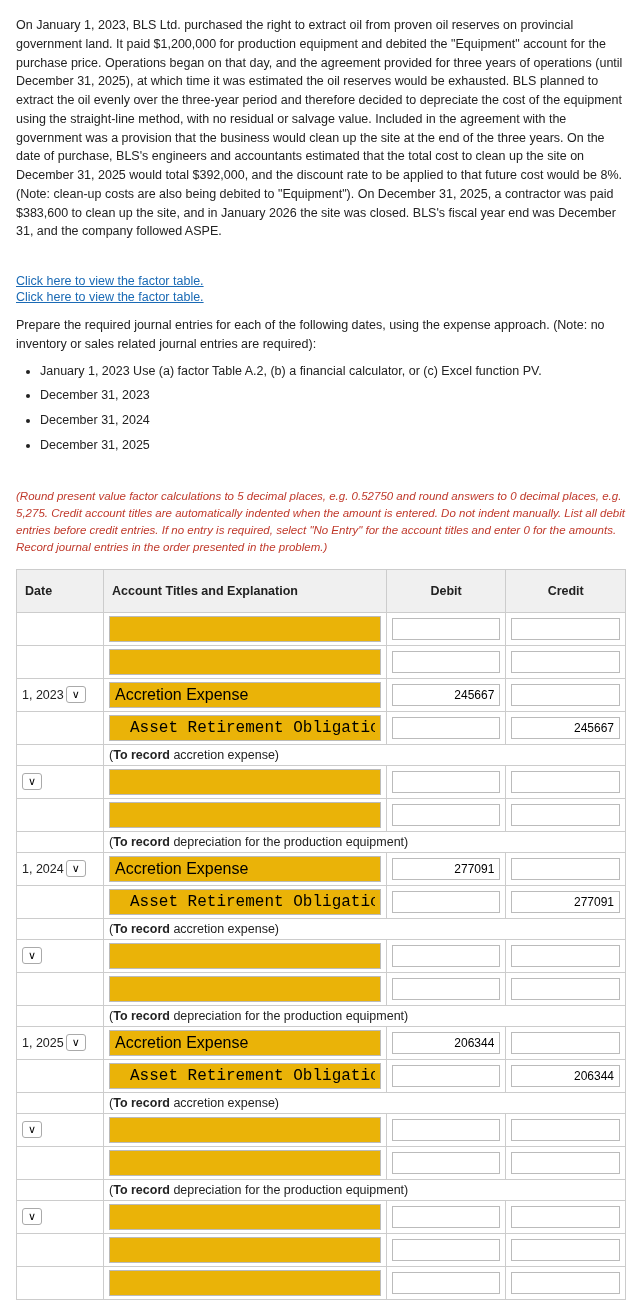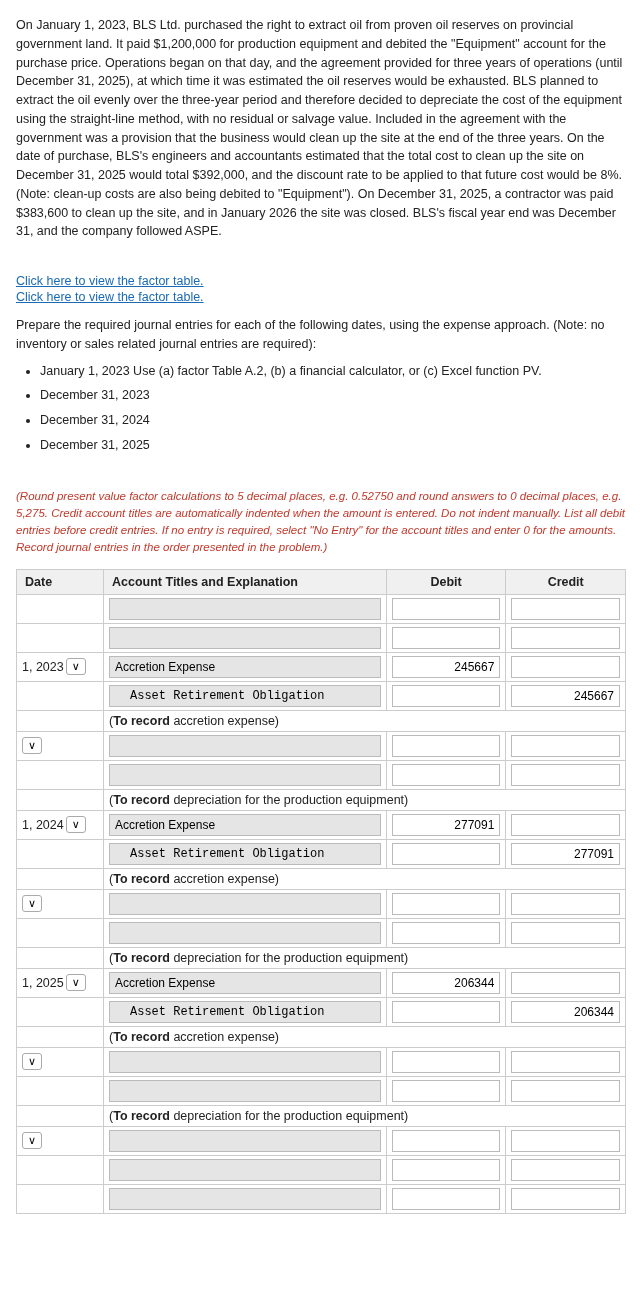--- a/index.html
+++ b/index.html
@@ -45,21 +45,21 @@
       margin: 10px 0 12px 0;
     }
     .journal-table {
       width: 100%;
       border-collapse: collapse;
       margin-bottom: 0;
     }
     .journal-table th {
       background: #f0f0f0;
       border: 1px solid #ccc;
-      padding: 5px 8px;
+      padding: 14px 8px;
       font-size: 12.5px;
       font-weight: bold;
       text-align: left;
     }
     .journal-table th.center { text-align: center; }
     .journal-table td {
       border: 1px solid #ccc;
       padding: 3px 5px;
       font-size: 12.5px;
       vertical-align: middle;
@@ -84,22 +84,22 @@
       cursor: pointer;
       font-size: 11px;
     }
     .account-cell {
       width: 260px;
     }
     .account-input {
       width: 100%;
       border: 1px solid #bbb;
       padding: 3px 5px;
-      font-size: 12px;
-      background: #e5e5e5;
+      font-size: 16px;
+      background: #eab308;
     }
     .account-input.indented {
       padding-left: 20px;
       font-family: Liberation Mono, monospace;
     }
     .amount-input {
       width: 100%;
       border: 1px solid #bbb;
       padding: 3px 5px;
       font-size: 12px;

